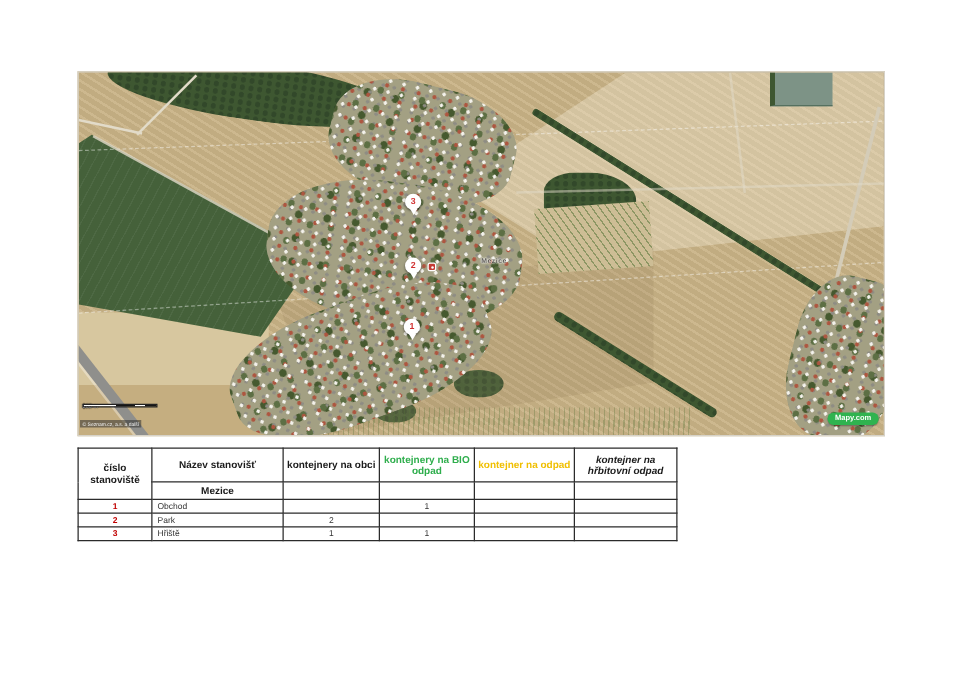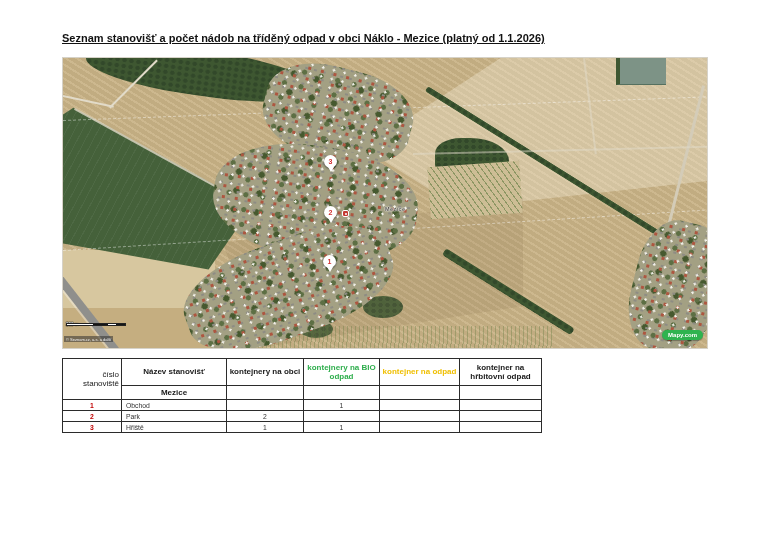--- a/index.html
+++ b/index.html
@@ -98,37 +98,36 @@
   .attribution{left:1px;top:278px;font-size:4px;color:#f2f2f2;background:rgba(50,50,48,.55);
        padding:.5px 2px;z-index:20;white-space:nowrap;}
 
   .mapy-logo{right:4px;bottom:8px;background:#2fb34f;color:#fff;font-size:6px;font-weight:700;
        padding:2px 6px;border-radius:8px;z-index:30;box-shadow:0 1px 1px rgba(0,0,0,.3);}
 
   
   .waste-table{position:absolute;left:62px;top:358px;border-collapse:collapse;table-layout:fixed;
        font-family:"Liberation Sans",sans-serif;}
   .waste-table td{border:1px solid #2b2b2b;padding:0 2px;overflow:hidden;}
-  .c1{width:54px;} .c2{width:98px;} .c3{width:72px;} .c4{width:71px;margin-left:37px;} .c5{width:75px;} .c6{width:77px;}
+  .c1{width:54px;} .c2{width:98px;} .c3{width:72px;} .c4{width:71px;margin-left:37px;} .c5{width:75px;} .c6{width:77px;font-style:italic;}
   .hdr td{height:26px;text-align:center;font-size:8px;font-weight:700;line-height:1.15;vertical-align:middle;}
-  .hdr .plain{font-weight:400;text-align:right;}
+  .hdr .plain{font-weight:700;}
   .hdr .green{color:#2fae4d;}
   .hdr .yellow{color:#f0bf00;}
   .grp td{height:13px;text-align:center;font-size:8px;font-weight:700;vertical-align:middle;}
   .row td{height:10px;font-size:6.8px;vertical-align:middle;}
   .row .num{color:#c00000;font-weight:700;text-align:center;}
   .row .name{text-align:left;padding-left:4px;color:#333;}
   .row .cnt{text-align:center;color:#333;}
 </style>
 </head>
 <body>
 
 <div class="page">
 
-  <div class="doc-title">Seznam stanovišť a počet nádob na tříděný odpad v obci Náklo - Mezice (platný od 1.1.2026)</div>
 
   <div class="map">
 
     <div class="tex-field" style="left:0;top:0;width:644px;height:290px;"></div>
     <div class="patch-light"></div>
     <div class="patch-dark"></div>
     <div class="patch-pale"></div>
     <div class="patch-tan2"></div>
     <div class="field-green" style="left:0;top:48px;width:260px;height:172px;"></div>
     <div class="cadline cad-1"></div>

